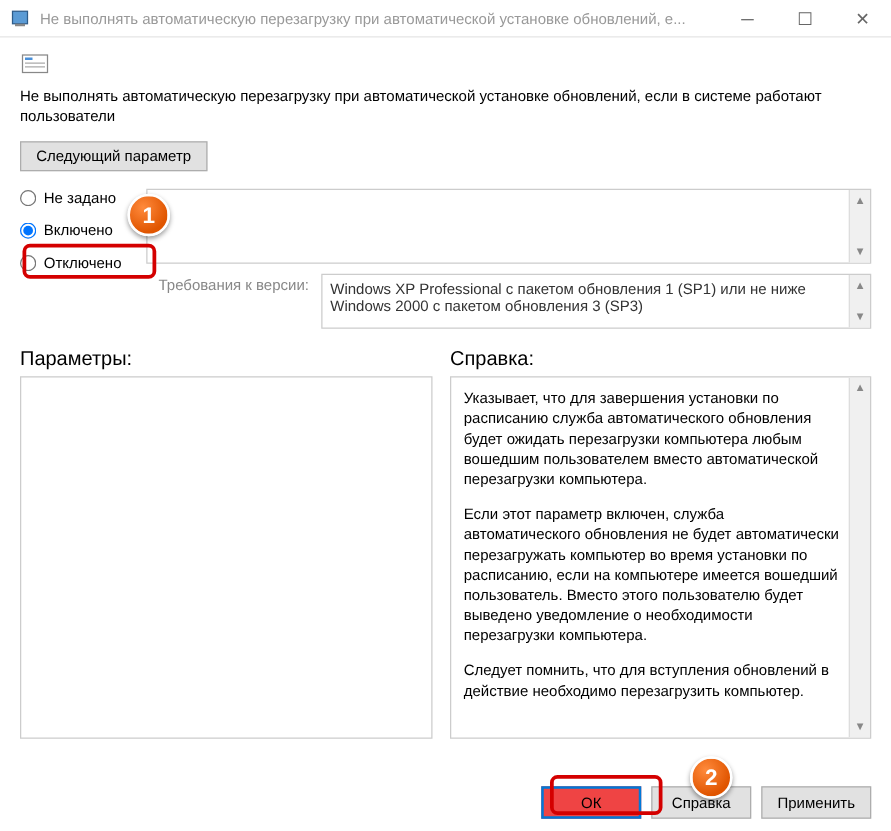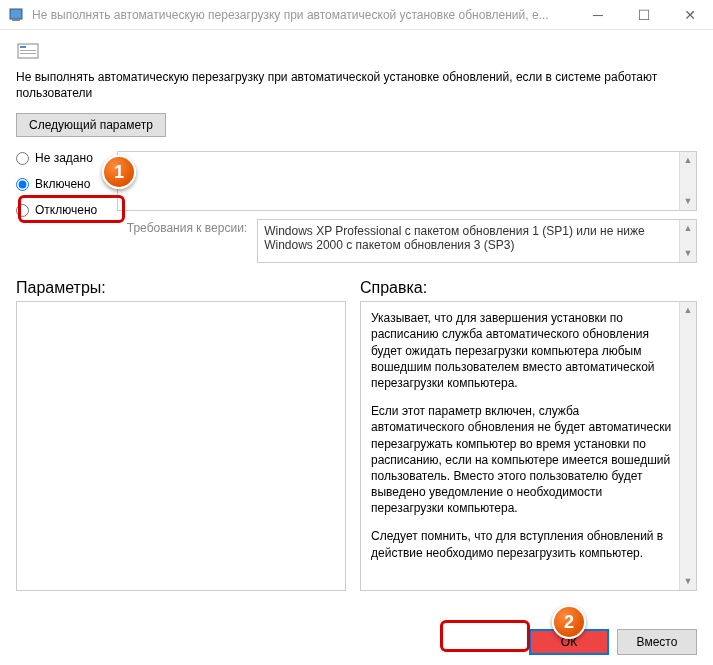--- a/index.html
+++ b/index.html
@@ -225,19 +225,20 @@
             <span>▲</span>
             <span>▼</span>
           </div>
       </div>
     </div>
   </div>
 </div>
 
 <div class="footer">
   <button class="btn primary">ОК</button>
-  <button class="btn">Вместо</button>
+  <button class="btn">Справка</button>
+  <button class="btn">Применить</button>
 </div>
 
 <div class="highlight-box hl1"></div>
 <div class="marker m1">1</div>
 <div class="highlight-box hl2"></div>
 <div class="marker m2">2</div>
 
 </body></html>

